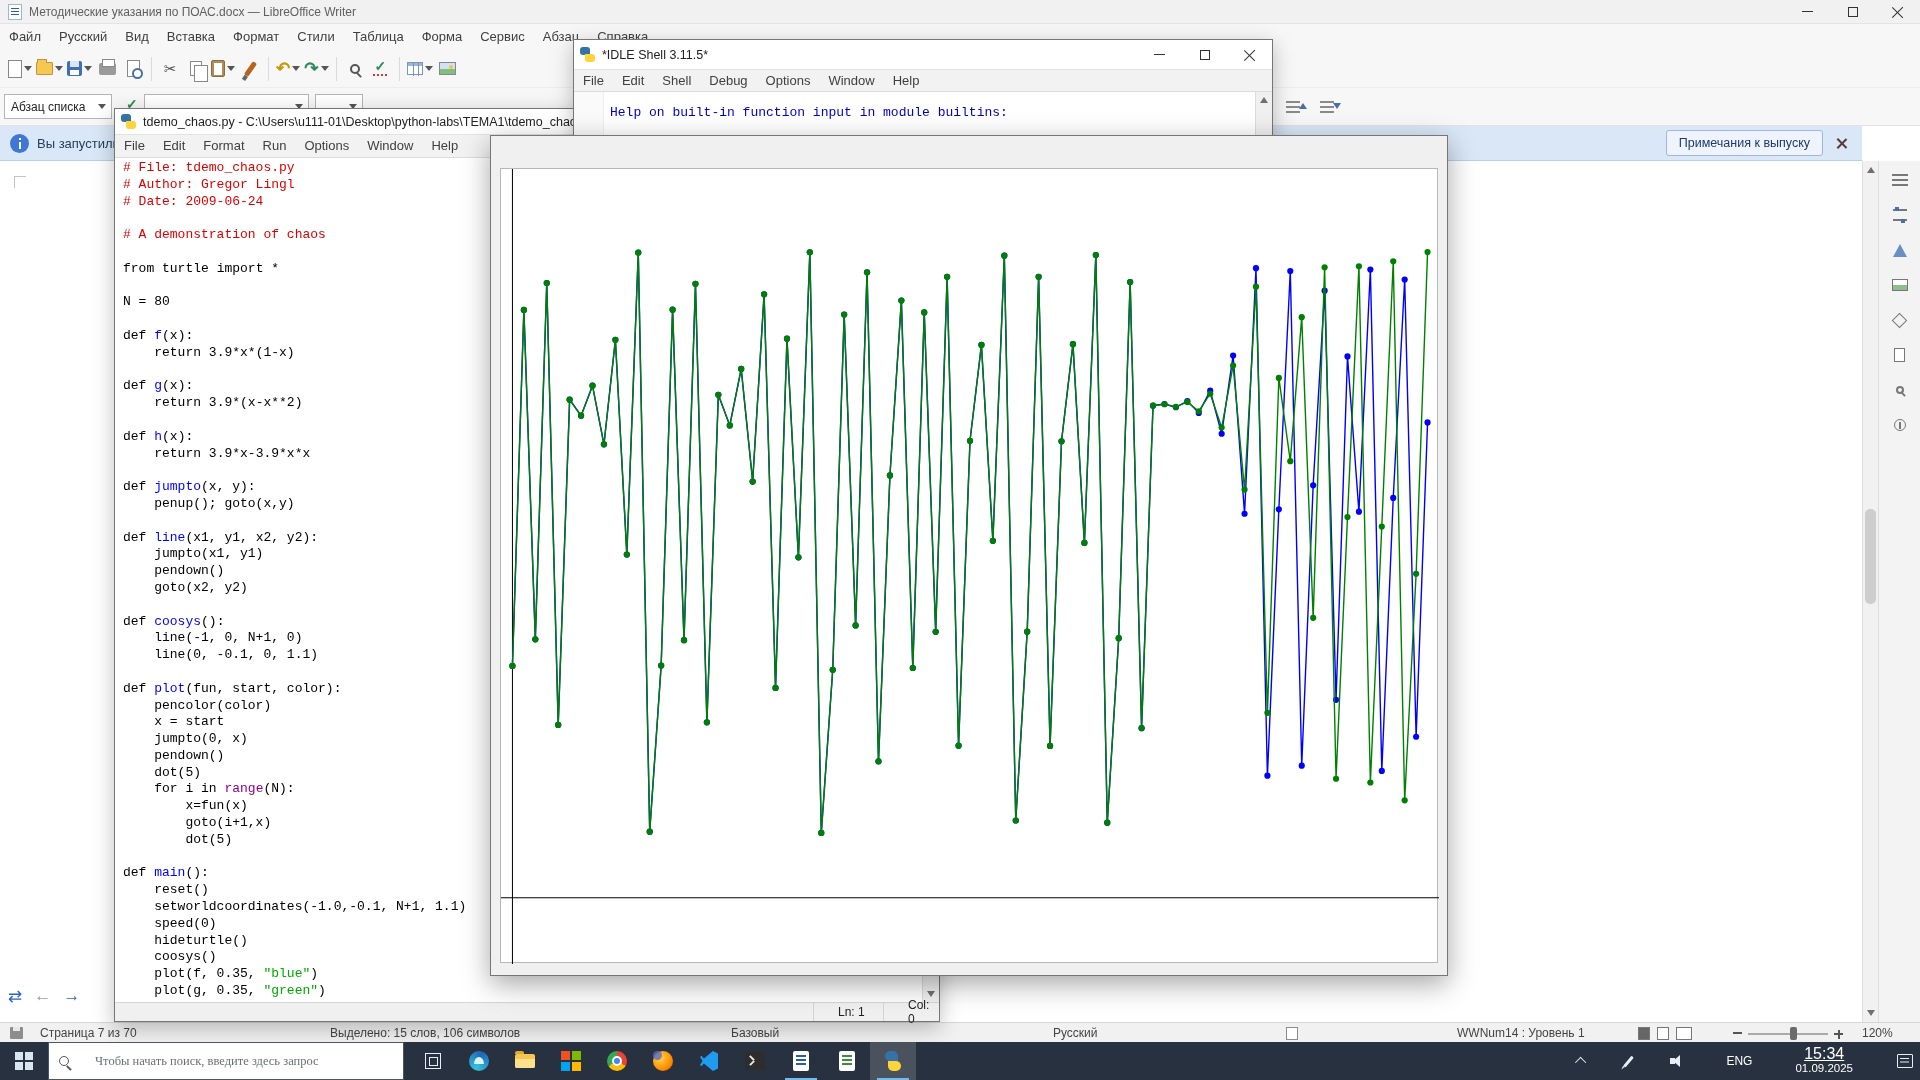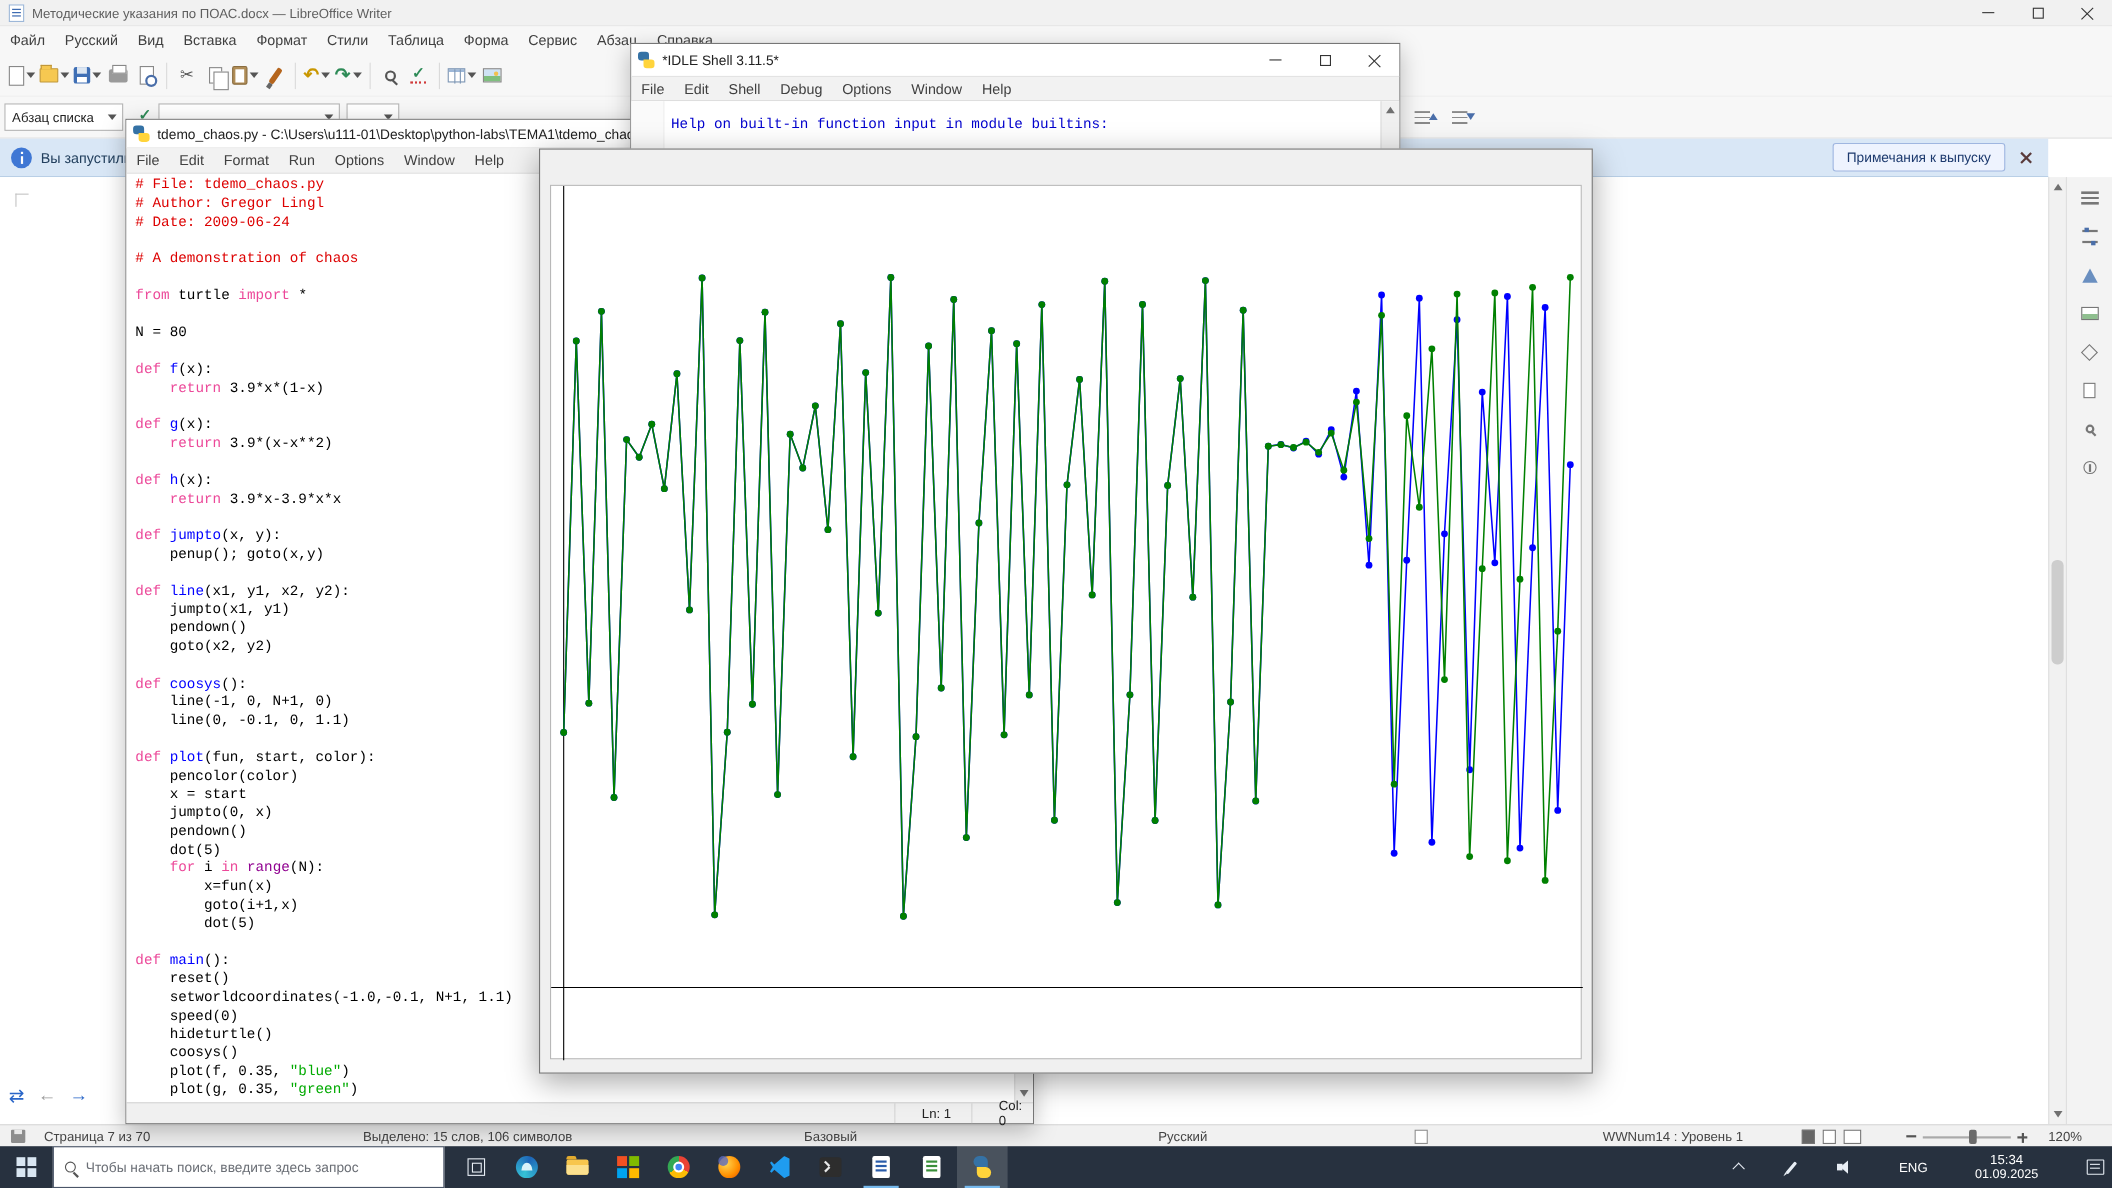--- a/index.html
+++ b/index.html
@@ -133,21 +133,21 @@
   .zoom-plus { position:absolute; left:1833px; top:5px; width:11px; height:11px; }
   .zoom-plus::before { content:""; position:absolute; left:1px; top:5px; width:9px; height:2px; background:#555; }
   .zoom-plus::after { content:""; position:absolute; left:4.5px; top:1.5px; width:2px; height:9px; background:#555; }
 
   
   .editor-win { left:114px; top:108px; width:826px; height:914px; z-index:10; box-shadow:0 6px 20px rgba(0,0,0,.25); background:#fff; }
   .editor-win .titlebar { height:26px; }
   .editor-win .menubar { height:23px; }
   .editor-content { position:absolute; left:0; top:49px; right:0; bottom:19px; background:#fff; overflow:hidden; }
   .code { position:absolute; left:0; top:2px; right:17px; bottom:0; padding-left:8px; font-family:"Liberation Mono","DejaVu Sans Mono",monospace; font-size:13px; line-height:16.8px; white-space:pre; }
-  .tok-n { color:#000; } .tok-c { color:#dd0000; } .tok-k { color:#ec4899; }
+  .tok-n { color:#000; } .tok-c { color:#dd0000; } .tok-k { color:#000000; }
   .tok-d { color:#0000ff; } .tok-s { color:#00aa00; } .tok-b { color:#900090; }
   .ed-vscroll { position:absolute; right:0; top:0; width:17px; bottom:0; background:#f0f0f0; border-left:1px solid #dcdcdc; }
   .ed-vscroll .scroll-arrow-up { left:4px; top:5px; }
   .ed-vscroll .scroll-arrow-down { left:4px; bottom:5px; }
   .ed-statusbar { position:absolute; left:0; bottom:0; width:100%; height:19px; background:#f0f0f0; border-top:1px solid #d5d5d5; display:flex; justify-content:flex-end; align-items:center; font-size:12px; color:#222; }
   .ed-cell { width:70px; border-left:1px solid #d5d5d5; padding-left:24px; height:100%; display:flex; align-items:center; }
 
   
   .shell-win { left:573px; top:39px; width:700px; height:420px; z-index:20; box-shadow:0 6px 20px rgba(0,0,0,.25); background:#fff; }
   .shell-win .titlebar { height:30px; }
@@ -164,21 +164,21 @@
   .turtle-canvas { position:absolute; left:9px; top:32px; width:938px; height:795px; background:#fff; border:1px solid #b8b8b8; }
 
   
   .taskbar { position:absolute; left:0; top:1042px; width:1920px; height:38px; background:#27313f; z-index:100; display:flex; align-items:center; }
   .start-btn { width:48px; height:38px; display:flex; align-items:center; justify-content:center; }
   .win-logo { display:grid; grid-template-columns:8px 8px; grid-template-rows:8px 8px; gap:1.6px; }
   .win-logo div { background:#d9e6f2; }
   .search-box { width:356px; height:38px; background:#fff; display:flex; align-items:center; border:1px solid #4a5568; }
   .search-ic { width:10px; height:10px; border:1.6px solid #555; border-radius:50%; margin-left:10px; position:relative; flex:0 0 10px; }
   .search-ic::after { content:""; position:absolute; right:-4px; bottom:-4px; width:6px; height:1.8px; background:#555; transform:rotate(45deg); }
-  .search-input { border:none; outline:none; flex:1; margin-left:9px; font-size:12.5px; color:#333; font-family:Liberation Sans, sans-serif; background:transparent; }
+  .search-input { border:none; outline:none; flex:1; margin-left:26px; font-size:12.5px; color:#333; font-family:Liberation Serif, serif; background:transparent; }
   .search-input::placeholder { color:#6b6f76; }
   .tb-apps { display:flex; height:38px; margin-left:6px; }
   .tb-app { position:relative; width:46px; height:38px; display:flex; align-items:center; justify-content:center; }
   .tb-app.active::after { content:""; position:absolute; left:7px; right:7px; bottom:0; height:2.5px; background:#76b9ed; }
   .tb-app.focused { background:rgba(255,255,255,.16); }
   .app-ic { position:relative; width:24px; height:24px; display:flex; align-items:center; justify-content:center; }
   .aic { position:relative; }
   .aic-task-view { width:16px; height:16px; border:1.6px solid #e8eef5; }
   .aic-task-view::before { content:""; position:absolute; left:3px; top:3px; width:7px; height:7px; border:1.4px solid #e8eef5; }
   .aic-edge { width:20px; height:20px; border-radius:50%; background:conic-gradient(from 200deg,#35c1d6,#1e66b8,#35c1d6); }
@@ -208,21 +208,21 @@
   .tray { margin-left:auto; display:flex; align-items:center; height:38px; }
   .tray-item { height:38px; display:flex; align-items:center; justify-content:center; padding:0 7px; color:#fff;margin-left:27px; }
   .chev-up { width:8px; height:8px; border-left:1.8px solid #e8eef5; border-top:1.8px solid #e8eef5; transform:rotate(45deg) translateY(2px); }
   .pen-ic { width:2.5px; height:13px; background:#e8eef5; transform:rotate(40deg); border-radius:1px; position:relative; }
   .pen-ic::after { content:""; position:absolute; left:0; bottom:-4px; width:0; height:0; border-left:1.3px solid transparent; border-right:1.3px solid transparent; border-top:4px solid #e8eef5; }
   .spk-ic { position:relative; width:16px; height:12px; }
   .spk-ic::before { content:""; position:absolute; left:0; top:3px; width:5px; height:6px; background:#e8eef5; }
   .spk-ic::after { content:""; position:absolute; left:3px; top:0; width:0; height:0; border-top:6px solid transparent; border-bottom:6px solid transparent; border-right:7px solid #e8eef5; }
   .lang-label { font-size:12px; color:#fff; padding:0 6px; }
   .clock { display:flex; flex-direction:column; align-items:center; justify-content:center; line-height:14px; padding:0 10px; color:#fff; }
-  .clock .t { font-size:12px; } .clock .d { font-size:11.5px; }
+  .clock .t { font-size:16px;text-decoration:underline; } .clock .d { font-size:11.5px; }
   .action-ic { width:16px; height:14px; border:1.5px solid #e8eef5; border-radius:1px; position:relative; }
   .action-ic::before { content:""; position:absolute; left:2px; top:2.5px; width:9px; height:1.5px; background:#e8eef5; box-shadow:0 3.5px 0 #e8eef5; }
 </style>
 </head>
 <body>
 
 <div class="screen">
 
   <div>
 

